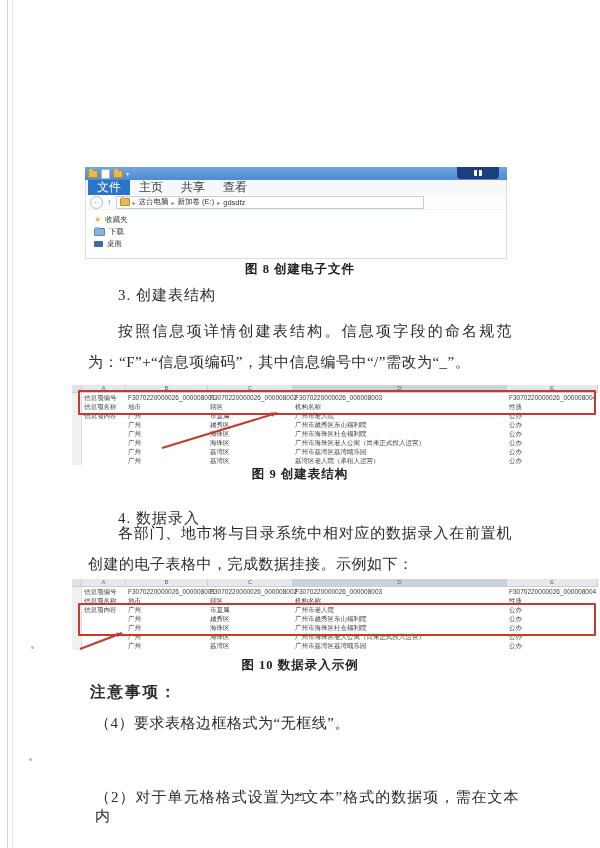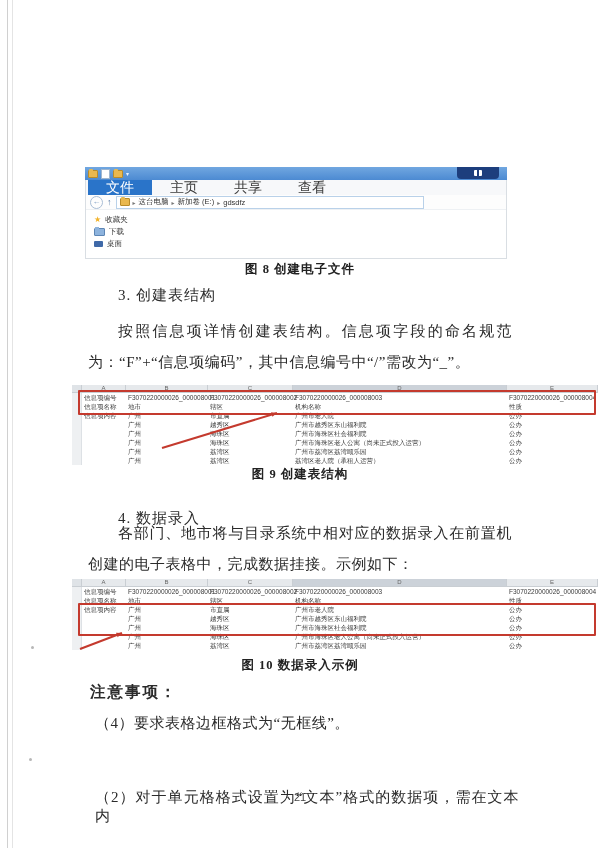--- a/index.html
+++ b/index.html
@@ -46,21 +46,21 @@
   .mini-doc{width:7px;height:8px;background:#fff;border:1px solid #9fb6cf;}
   .qat-caret{color:#eaf2fb;font-size:6px;line-height:6px;}
   .win-block{
     position:absolute;right:8px;top:0;width:42px;height:12px;background:#1d3e7d;
     border-radius:0 0 4px 4px;display:flex;align-items:center;justify-content:center;
   }
   .win-glyph{width:8px;height:6px;background:#fff;border-radius:1px;position:relative;}
   .win-glyph:before{content:"";position:absolute;left:3px;top:0;width:2px;height:6px;background:#1d3e7d;}
 
   .ex-tabs{position:absolute;left:0;top:13px;width:420px;height:15px;background:#f7f8fa;border-bottom:1px solid #e2e6ea;display:flex;align-items:stretch;}
-  .ex-tab{padding:0 18px;display:flex;align-items:center;font-size:14px;color:#3a3a3a;}
+  .ex-tab{padding:0 9px;display:flex;align-items:center;font-size:12px;color:#3a3a3a;}
   .ex-tab.file{background:#2a74c9;color:#fff;margin-left:2px;}
 
   .ex-addr{position:absolute;left:0;top:28px;width:420px;height:15px;background:#fdfdfd;display:flex;align-items:center;gap:4px;padding-left:4px;box-sizing:border-box;border-bottom:1px solid #eef1f4;}
   .nav-circle{width:11px;height:11px;border:1px solid #a8bdd6;border-radius:50%;color:#6f93bd;font-size:8px;line-height:10px;text-align:center;}
   .nav-up{color:#5a7ba6;font-size:9px;}
   .addr-box{flex:0 0 auto;width:300px;height:11px;border:1px solid #b9d1e9;display:flex;align-items:center;gap:3px;padding:0 3px;background:#fff;color:#333;font-size:7.5px;white-space:nowrap;}
   .crumb-sep{color:#777;font-size:6px;}
 
   .ex-main{position:absolute;left:0;top:43px;width:420px;height:48px;background:#fff;}
   .ex-side{position:absolute;left:0;top:0;width:72px;height:48px;padding-top:4px;box-sizing:border-box;}

